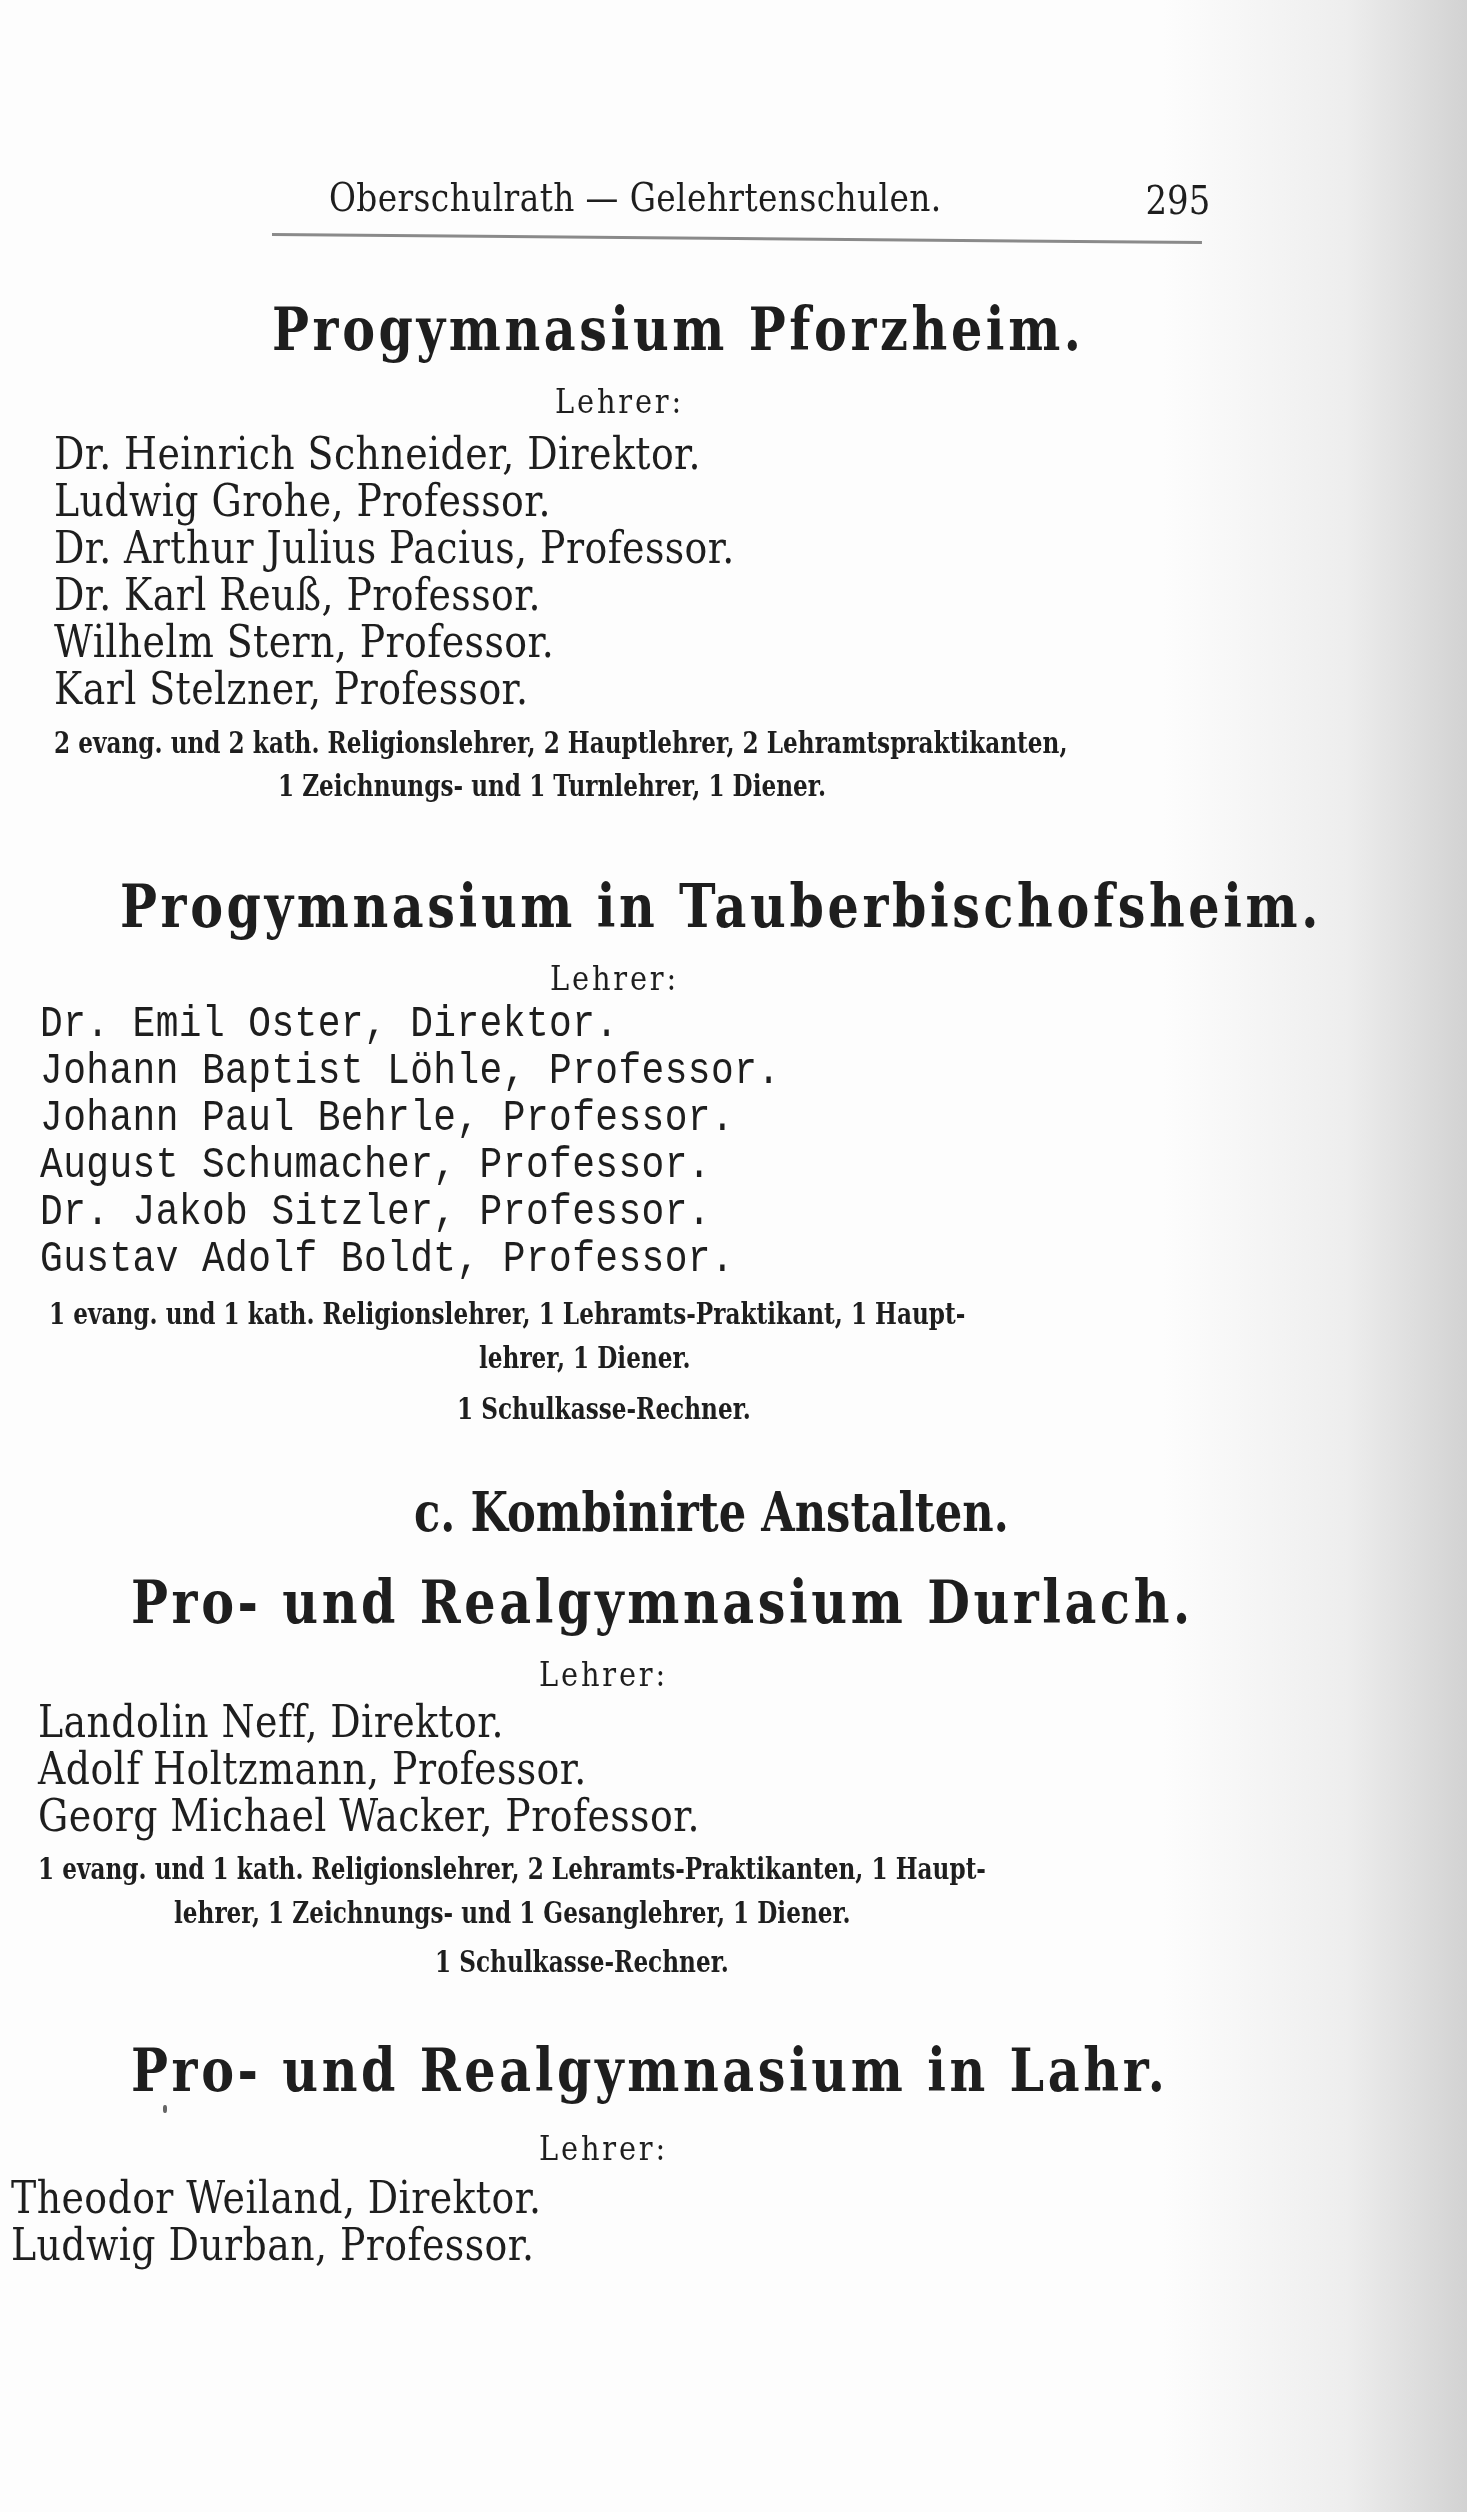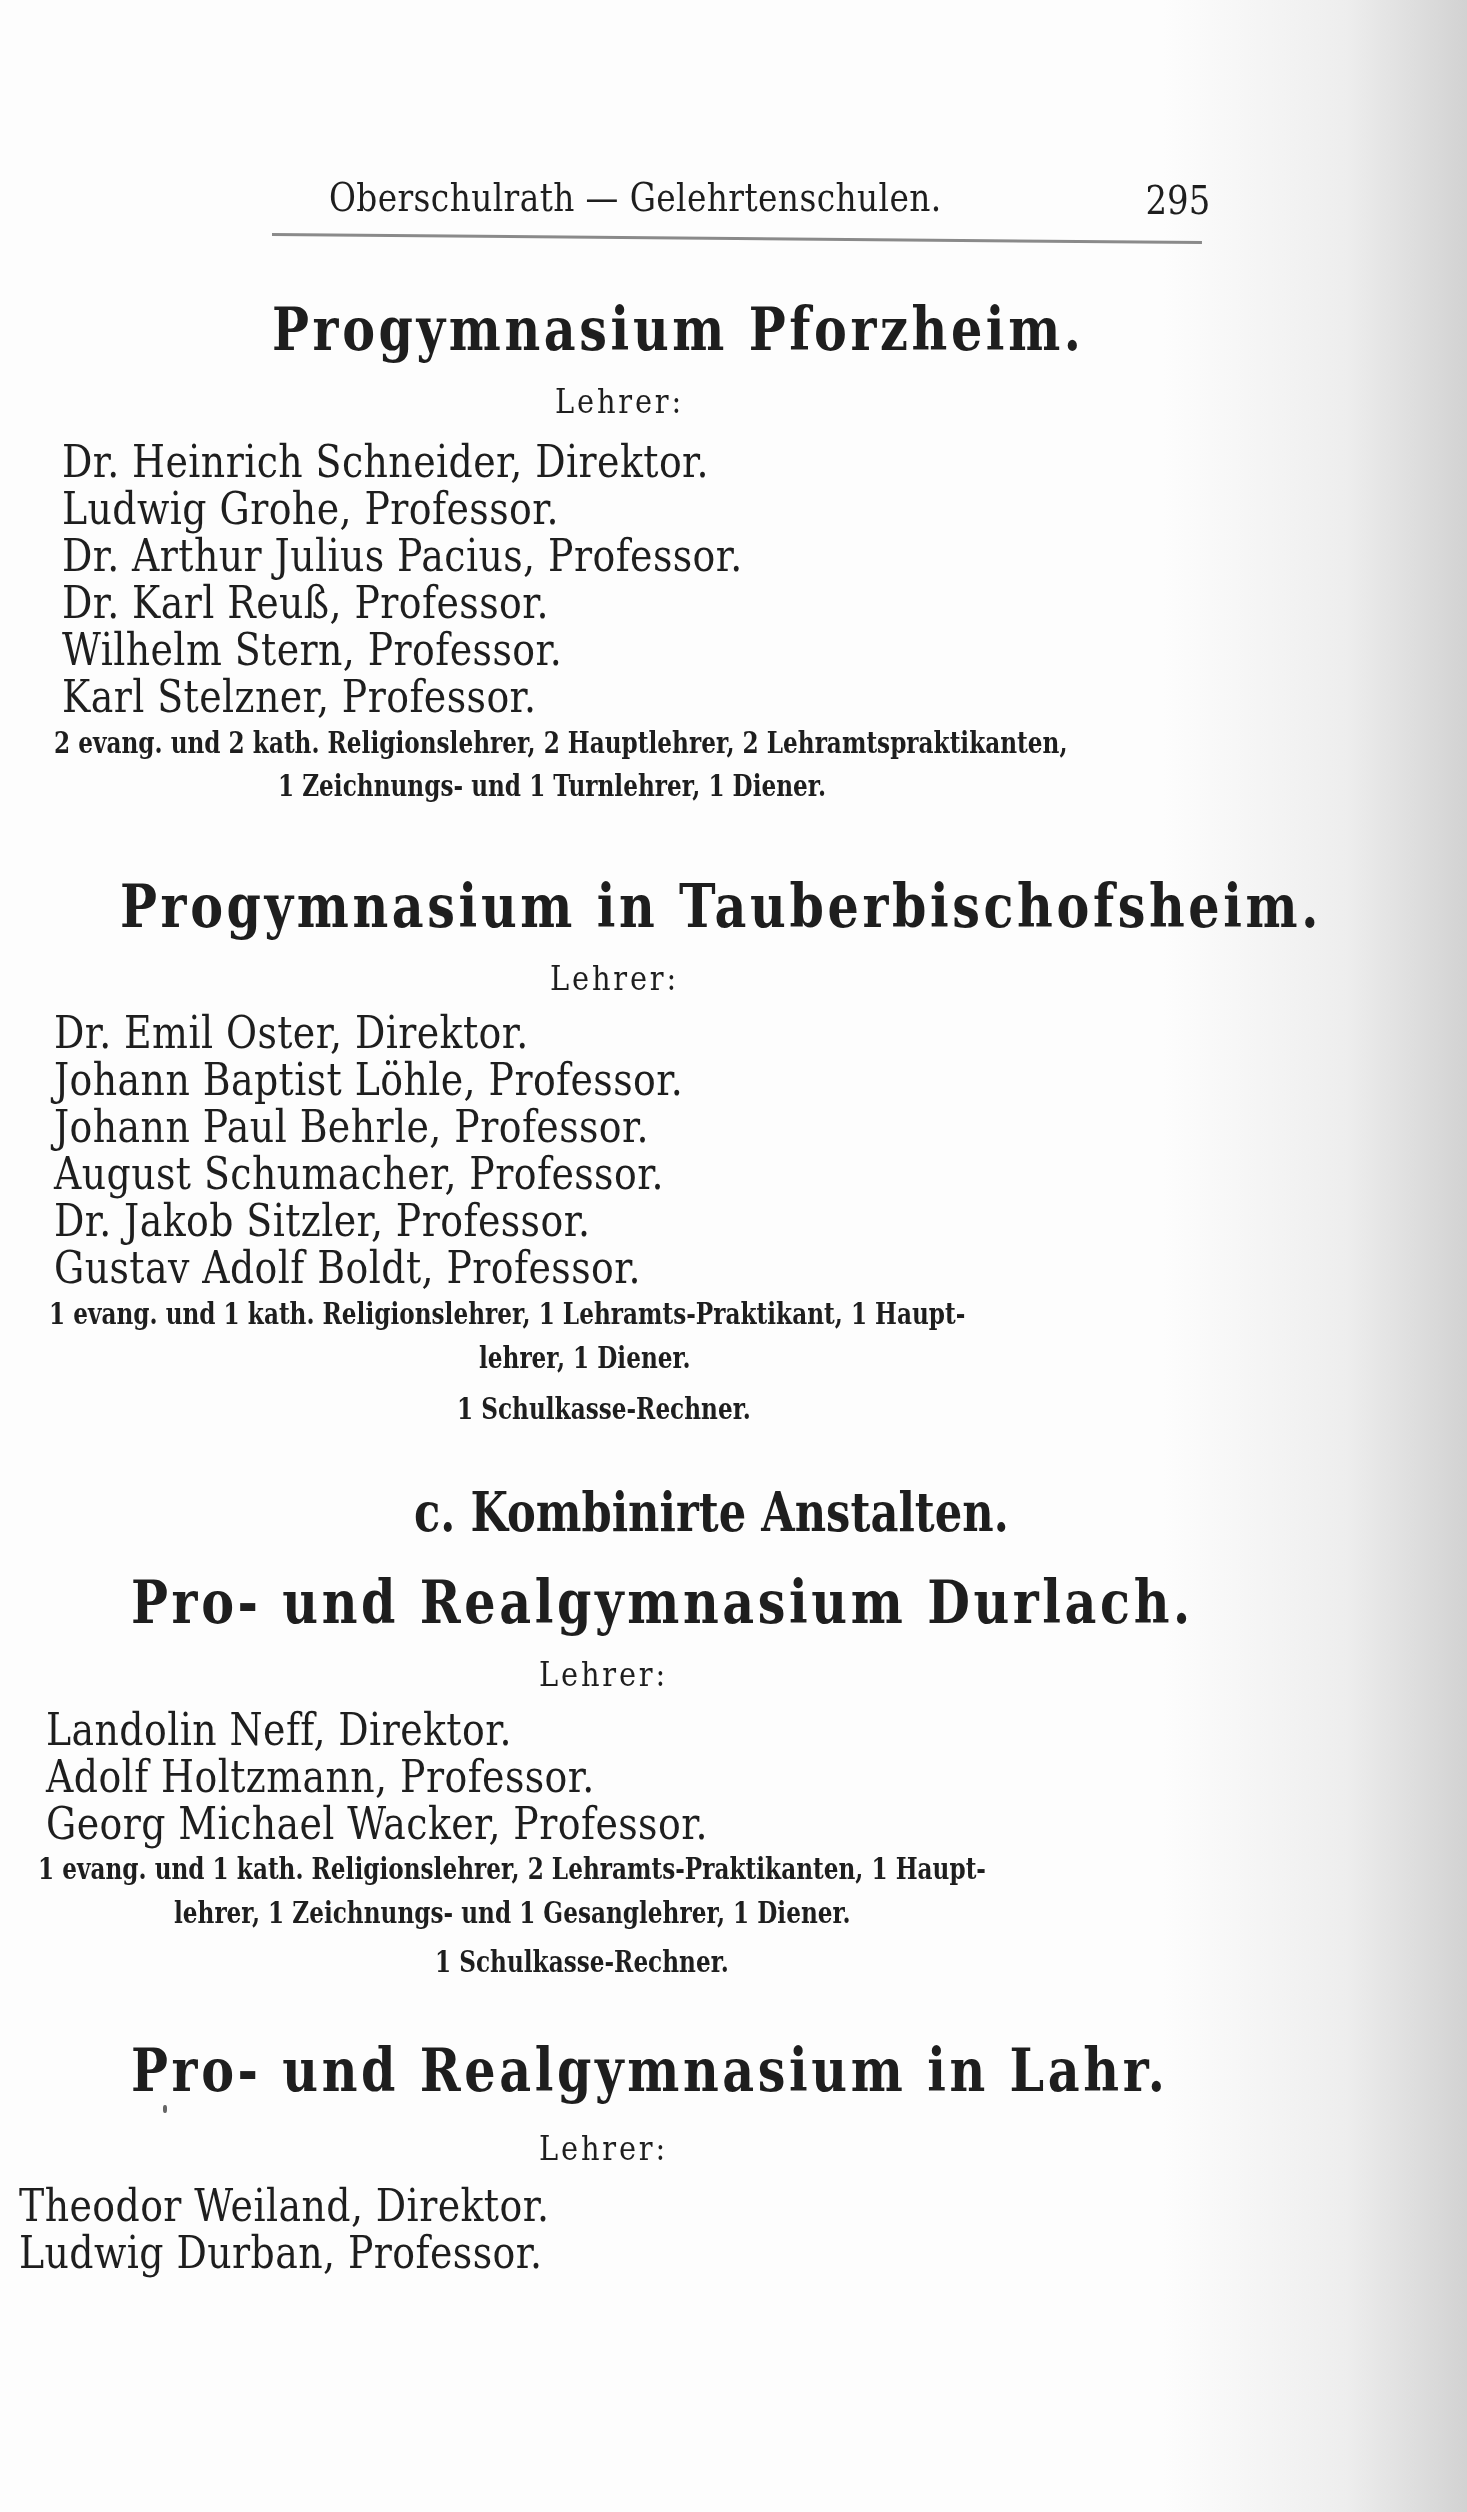--- a/index.html
+++ b/index.html
@@ -77,21 +77,21 @@
     .label {
       position: absolute;
       white-space: nowrap;
       font-size: 34px;
       letter-spacing: 3.3px;
       transform: scaleX(0.85);
       transform-origin: left top;
     }
     .staff-list {
       position: absolute;
-      margin: 8px;
+      margin: 0;
       padding: 0;
       list-style: none;
     }
     .staff-list li {
       height: 47px;
       font-size: 44px;
       line-height: 47px;
       white-space: nowrap;
       transform: scaleX(0.86);
       transform-origin: left top;
@@ -132,21 +132,21 @@
   <li>Dr. Arthur Julius Pacius, Professor.</li>
   <li>Dr. Karl Reuß, Professor.</li>
   <li>Wilhelm Stern, Professor.</li>
   <li>Karl Stelzner, Professor.</li>
 </ul>
 <div class="note" style="left:54px; top:724px;">2 evang. und 2 kath. Religionslehrer, 2 Hauptlehrer, 2 Lehramtspraktikanten,</div>
 <div class="note" style="left:278px; top:767px;">1 Zeichnungs- und 1 Turnlehrer, 1 Diener.</div>
 
 <div class="section-heading" style="left:120px; top:871px;">Progymnasium in Tauberbischofsheim.</div>
 <div class="label" style="left:550px; top:958px;">Lehrer:</div>
-<ul class="staff-list" style="left:46px; top:1001px;">
+<ul class="staff-list" style="left:40px; top:1001px;font-family:Liberation Mono, monospace;">
   <li>Dr. Emil Oster, Direktor.</li>
   <li>Johann Baptist Löhle, Professor.</li>
   <li>Johann Paul Behrle, Professor.</li>
   <li>August Schumacher, Professor.</li>
   <li>Dr. Jakob Sitzler, Professor.</li>
   <li>Gustav Adolf Boldt, Professor.</li>
 </ul>
 <div class="note" style="left:49px; top:1295px;">1 evang. und 1 kath. Religionslehrer, 1 Lehramts-Praktikant, 1 Haupt-</div>
 <div class="note" style="left:479px; top:1339px;">lehrer, 1 Diener.</div>
 <div class="note" style="left:457px; top:1390px;">1 Schulkasse-Rechner.</div>

